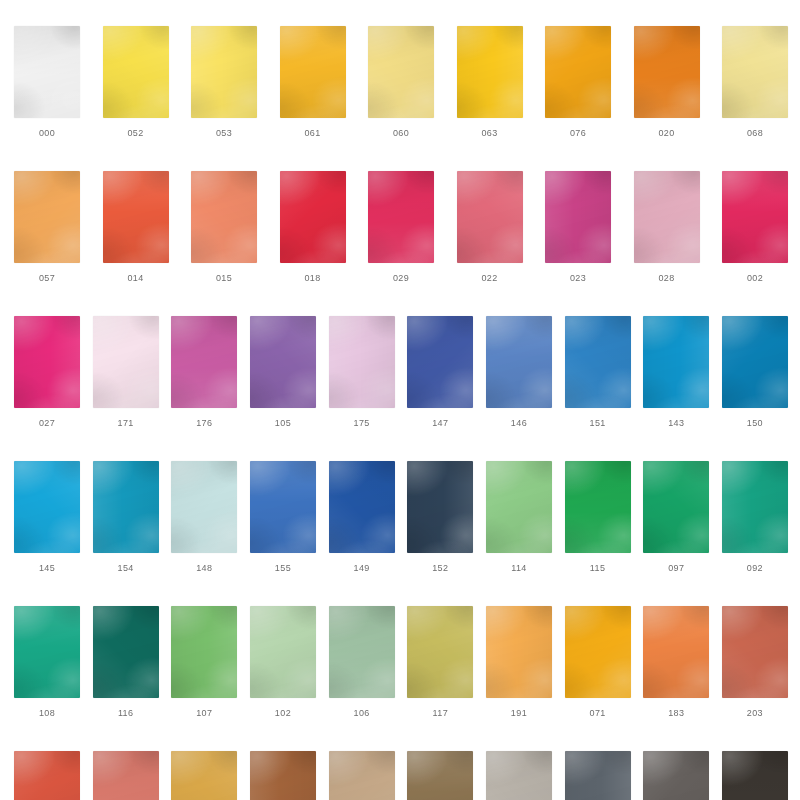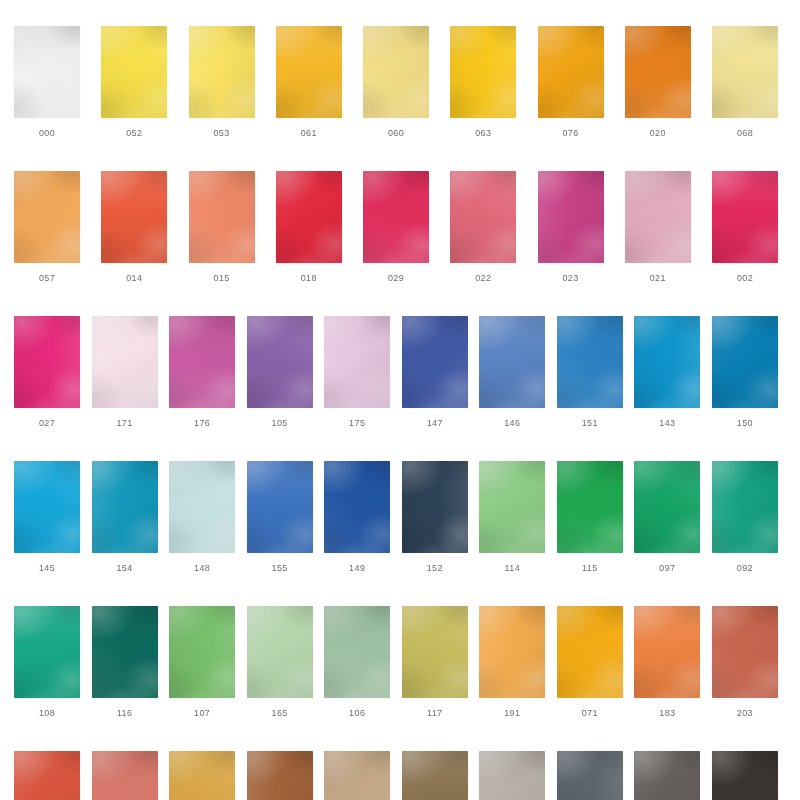--- a/index.html
+++ b/index.html
@@ -12,21 +12,21 @@
     width: 800px;
     height: 800px;
     font-family: "Liberation Sans", sans-serif;
     overflow: hidden;
   }
 
   #swatch-chart {
     width: 800px;
     height: 800px;
     box-sizing: border-box;
-    padding: 26px 22px 14px 14px;
+    padding: 26px 12px 14px 14px;
     display: flex;
     flex-direction: column;
     justify-content: flex-start;
   }
 
   .swatch-row {
     display: flex;
     flex-direction: row;
     justify-content: space-between;
     align-items: flex-start;
@@ -149,21 +149,21 @@
       <div class="swatch-cell">
         <div class="swatch-chip" style="background-color: rgb(226, 105, 122); --wash-rot: 225deg; background-image: linear-gradient(225deg, rgba(255, 255, 255, 0.1), rgba(255, 255, 255, 0) 45%, rgba(0, 0, 0, 0.043) 100%);"></div>
         <div class="swatch-label">022</div>
       </div>
       <div class="swatch-cell">
         <div class="swatch-chip" style="background-color: rgb(201, 66, 135); --wash-rot: 90deg; background-image: linear-gradient(90deg, rgba(255, 255, 255, 0.1), rgba(255, 255, 255, 0) 45%, rgba(0, 0, 0, 0.043) 100%);"></div>
         <div class="swatch-label">023</div>
       </div>
       <div class="swatch-cell">
         <div class="swatch-chip" style="background-color: rgb(227, 173, 190); --wash-rot: 315deg; background-image: linear-gradient(315deg, rgba(255, 255, 255, 0.1), rgba(255, 255, 255, 0) 45%, rgba(0, 0, 0, 0.043) 100%);"></div>
-        <div class="swatch-label">021</div>
+        <div class="swatch-label">028</div>
       </div>
       <div class="swatch-cell">
         <div class="swatch-chip" style="background-color: rgb(226, 41, 95); --wash-rot: 180deg; background-image: linear-gradient(rgba(255, 255, 255, 0.1), rgba(255, 255, 255, 0) 45%, rgba(0, 0, 0, 0.043) 100%);"></div>
         <div class="swatch-label">002</div>
       </div>
     </div>
     <div class="swatch-row">
       <div class="swatch-cell">
         <div class="swatch-chip" style="background-color: rgb(232, 42, 124); --wash-rot: 270deg; background-image: linear-gradient(270deg, rgba(255, 255, 255, 0.1), rgba(255, 255, 255, 0) 45%, rgba(0, 0, 0, 0.043) 100%);"></div>
         <div class="swatch-label">027</div>
@@ -255,21 +255,21 @@
       <div class="swatch-cell">
         <div class="swatch-chip" style="background-color: rgb(15, 107, 94); --wash-rot: 45deg; background-image: linear-gradient(45deg, rgba(255, 255, 255, 0.1), rgba(255, 255, 255, 0) 45%, rgba(0, 0, 0, 0.043) 100%);"></div>
         <div class="swatch-label">116</div>
       </div>
       <div class="swatch-cell">
         <div class="swatch-chip" style="background-color: rgb(120, 191, 107); --wash-rot: 270deg; background-image: linear-gradient(270deg, rgba(255, 255, 255, 0.1), rgba(255, 255, 255, 0) 45%, rgba(0, 0, 0, 0.043) 100%);"></div>
         <div class="swatch-label">107</div>
       </div>
       <div class="swatch-cell">
         <div class="swatch-chip" style="background-color: rgb(182, 214, 174); --wash-rot: 135deg; background-image: linear-gradient(135deg, rgba(255, 255, 255, 0.1), rgba(255, 255, 255, 0) 45%, rgba(0, 0, 0, 0.043) 100%);"></div>
-        <div class="swatch-label">165</div>
+        <div class="swatch-label">102</div>
       </div>
       <div class="swatch-cell">
         <div class="swatch-chip" style="background-color: rgb(159, 194, 164); --wash-rot: 0deg; background-image: linear-gradient(0deg, rgba(255, 255, 255, 0.1), rgba(255, 255, 255, 0) 45%, rgba(0, 0, 0, 0.043) 100%);"></div>
         <div class="swatch-label">106</div>
       </div>
       <div class="swatch-cell">
         <div class="swatch-chip" style="background-color: rgb(198, 188, 94); --wash-rot: 225deg; background-image: linear-gradient(225deg, rgba(255, 255, 255, 0.1), rgba(255, 255, 255, 0) 45%, rgba(0, 0, 0, 0.043) 100%);"></div>
         <div class="swatch-label">117</div>
       </div>
       <div class="swatch-cell">

